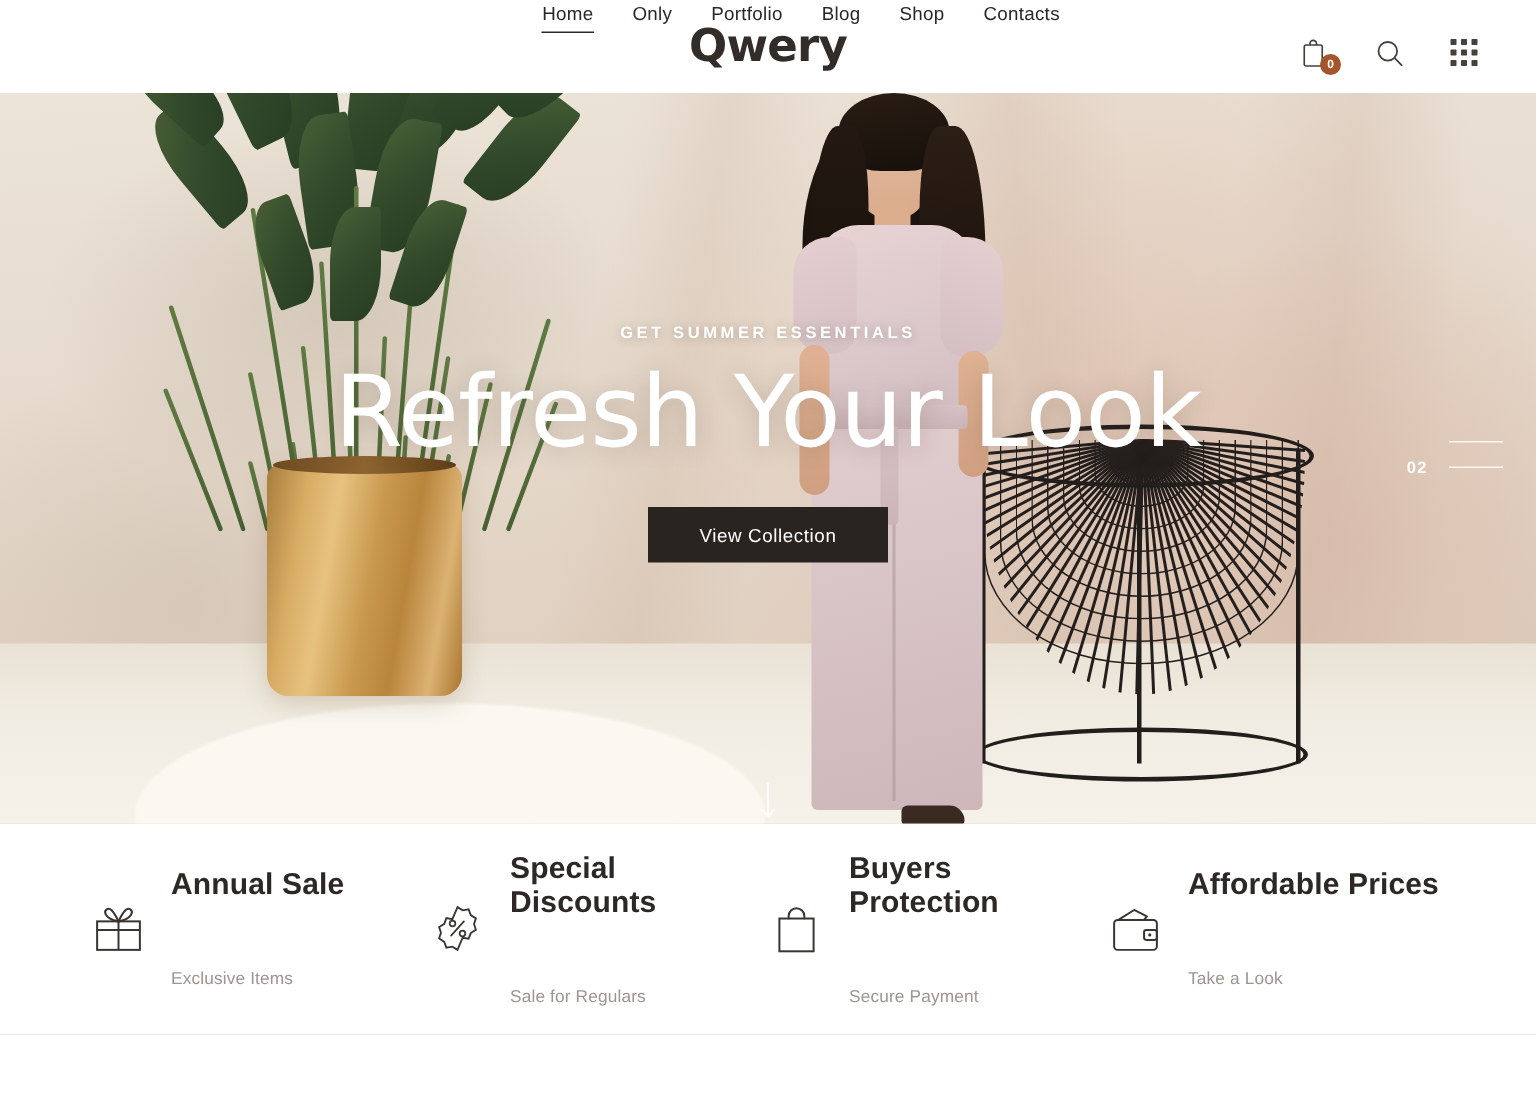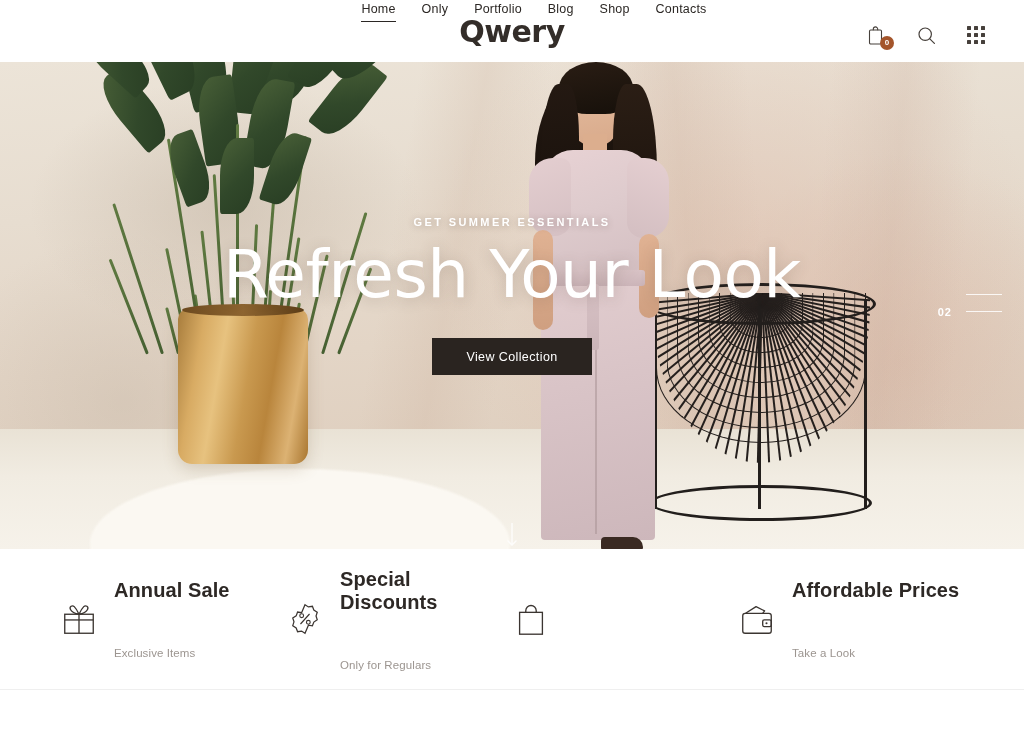--- a/index.html
+++ b/index.html
@@ -574,29 +574,33 @@
 
   <div class="feature">
     <svg class="feature-icon" viewBox="0 0 40 40" fill="none">
       <path d="M20 5l3.6 2.3 4.2-.7 1.5 4 3.6 2.3-1.3 4 1.3 4-3.6 2.3-1.5 4-4.2-.7L20 35l-3.6-2.3-4.2.7-1.5-4L7.1 27l1.3-4-1.3-4 3.6-2.3 1.5-4 4.2.7L20 5z" stroke="#3b3531" stroke-width="1.3" fill="none"></path>
       <circle cx="16.5" cy="16.5" r="2" stroke="#3b3531" stroke-width="1.2"></circle>
       <circle cx="23.5" cy="23.5" r="2" stroke="#3b3531" stroke-width="1.2"></circle>
       <line x1="24.5" y1="15" x2="15.5" y2="25" stroke="#3b3531" stroke-width="1.2" stroke-linecap="round"></line>
     </svg>
     <div>
       <div class="feature-title">Special Discounts</div>
-      <div class="feature-sub">Only for Regulars</div>
+      <div class="feature-sub">Sale for Regulars</div>
     </div>
   </div>
 
   <div class="feature">
     <svg class="feature-icon" viewBox="0 0 40 40" fill="none">
       <rect x="8" y="13" width="24" height="23" stroke="#3b3531" stroke-width="1.4"></rect>
       <path d="M14.5 13.5v-2.2a5.5 5.5 0 0 1 11 0v2.2" stroke="#3b3531" stroke-width="1.4" fill="none"></path>
     </svg>
+    <div>
+      <div class="feature-title">Buyers Protection</div>
+      <div class="feature-sub">Secure Payment</div>
+    </div>
   </div>
 
   <div class="feature">
     <svg class="feature-icon" viewBox="0 0 40 40" fill="none">
       <rect x="5" y="14" width="30" height="21" rx="2.5" stroke="#3b3531" stroke-width="1.4"></rect>
       <path d="M8 14l11-7 9 4.5-2 2.5" stroke="#3b3531" stroke-width="1.4" fill="none" stroke-linejoin="round"></path>
       <rect x="26" y="21" width="9" height="7" rx="1.6" stroke="#3b3531" stroke-width="1.4" fill="none"></rect>
       <circle cx="30" cy="24.5" r="1.1" fill="#3b3531"></circle>
     </svg>
     <div>

